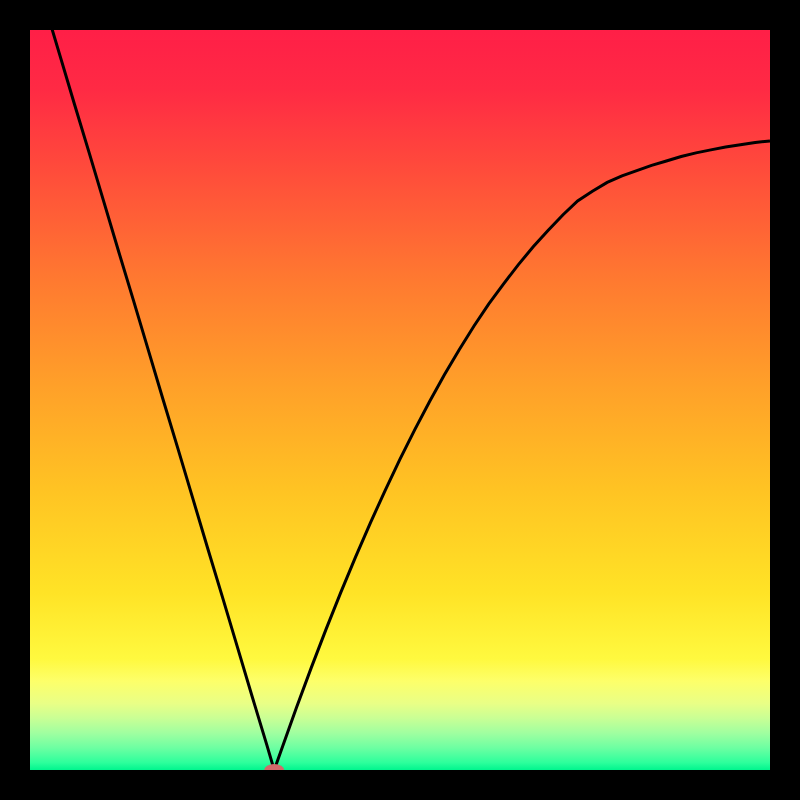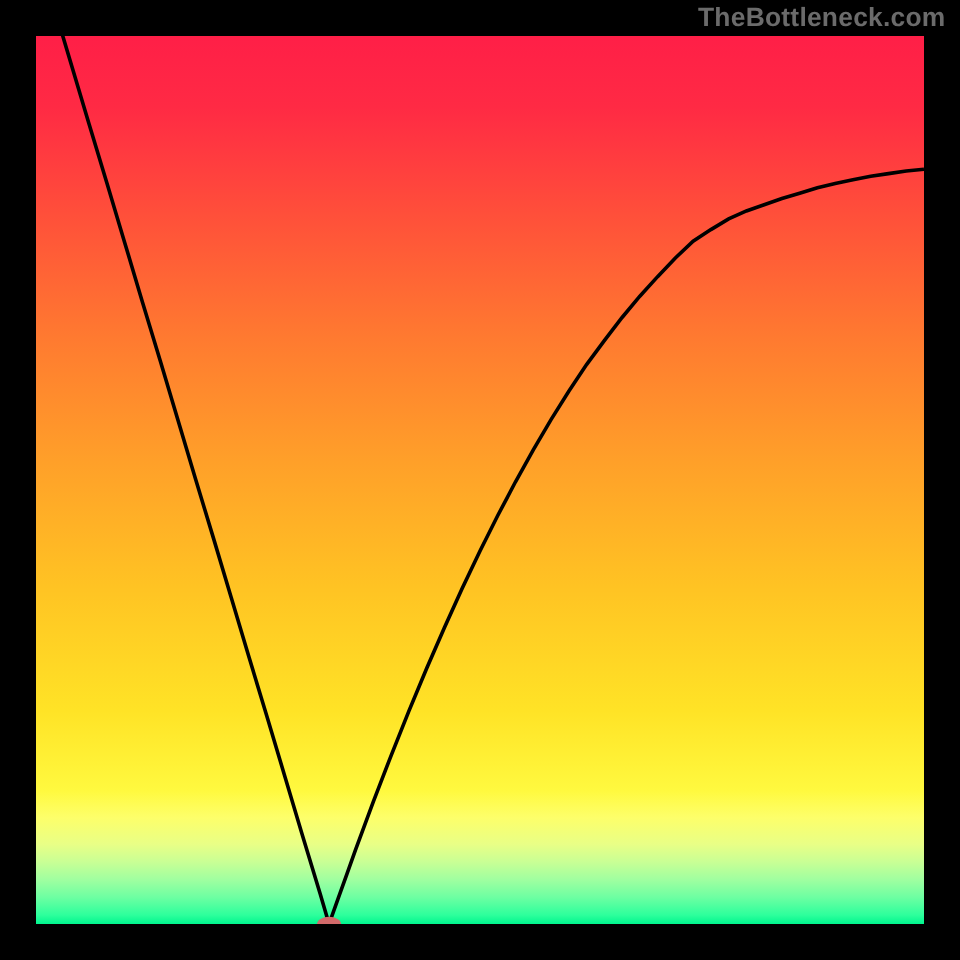--- a/index.html
+++ b/index.html
@@ -42,21 +42,20 @@
     shape-rendering: geometricPrecision;
   }
   .marker {
     fill: #d26a6a;
     stroke: none;
   }
 </style>
 </head>
 <body>
 <div class="frame">
-  <div class="watermark">TheBottleneck.com</div>
   <svg viewBox="0 0 800 800">
     <defs>
       <linearGradient id="bg-grad" x1="0" y1="0" x2="0" y2="1">
         <stop offset="0%" stop-color="#ff1f47"></stop>
         <stop offset="8%" stop-color="#ff2a44"></stop>
         <stop offset="20%" stop-color="#ff4f3a"></stop>
         <stop offset="34%" stop-color="#ff7a30"></stop>
         <stop offset="48%" stop-color="#ffa029"></stop>
         <stop offset="62%" stop-color="#ffc323"></stop>
         <stop offset="76%" stop-color="#ffe326"></stop>

